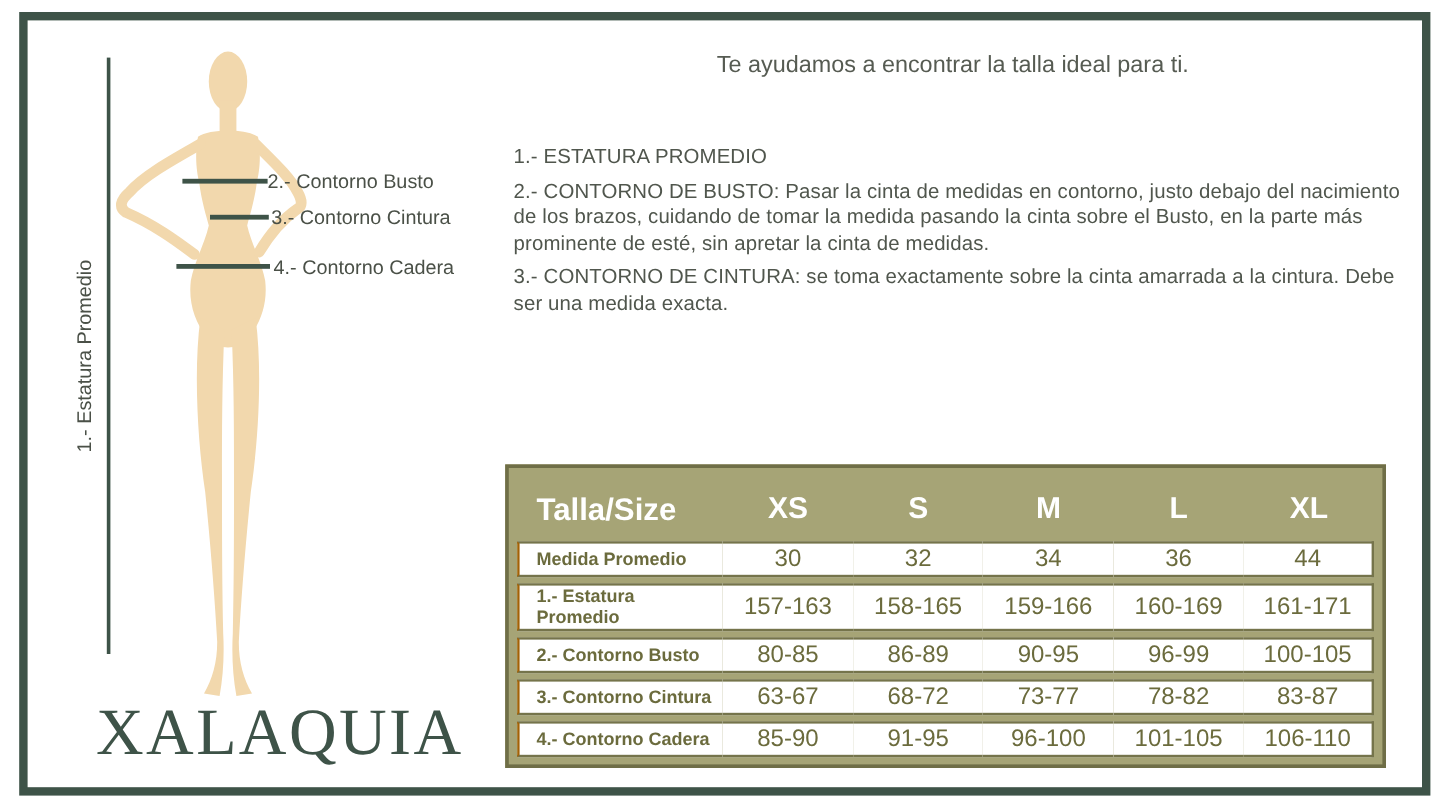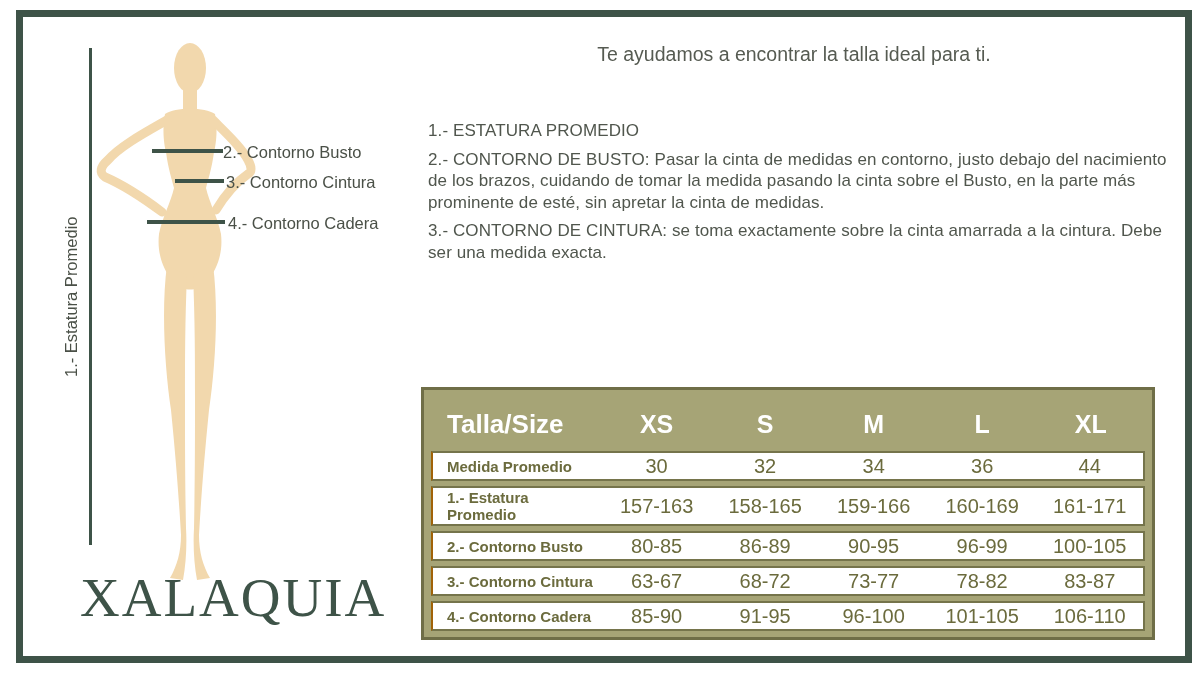--- a/index.html
+++ b/index.html
@@ -41,21 +41,21 @@
   .size-table thead th.label-col{text-align:left;padding-left:16px;font-size:26px;}
   .size-table td{background:#ffffff;height:24px;color:#6b6b3d;
                  border-top:2px solid #75744b;border-bottom:2px solid #75744b;}
   .size-table td:first-child{border-left:2px solid #a16207;}
   .size-table td:last-child{border-right:2px solid #75744b;}
   .row-label{font-size:15px;font-weight:bold;text-align:left;padding-left:14px;}
   .row-value{font-size:20px;text-align:center;}
   .footnote{position:absolute;left:421px;top:620px;width:734px;text-align:right;
             font-size:16.5px;letter-spacing:0.8px;color:#4c544b;}
   
-  .brand{position:absolute;left:80px;top:566px;font-family:"Liberation Serif",serif;
+  .brand{position:absolute;left:80px;top:578px;font-family:"Liberation Serif",serif;
          font-size:55px;color:#3e5348;letter-spacing:2px;}
 </style>
 </head>
 <body>
 
 <div class="canvas">
 
   <div class="frame"></div>
 
   <svg class="figure-svg" viewBox="0 0 200 540">

